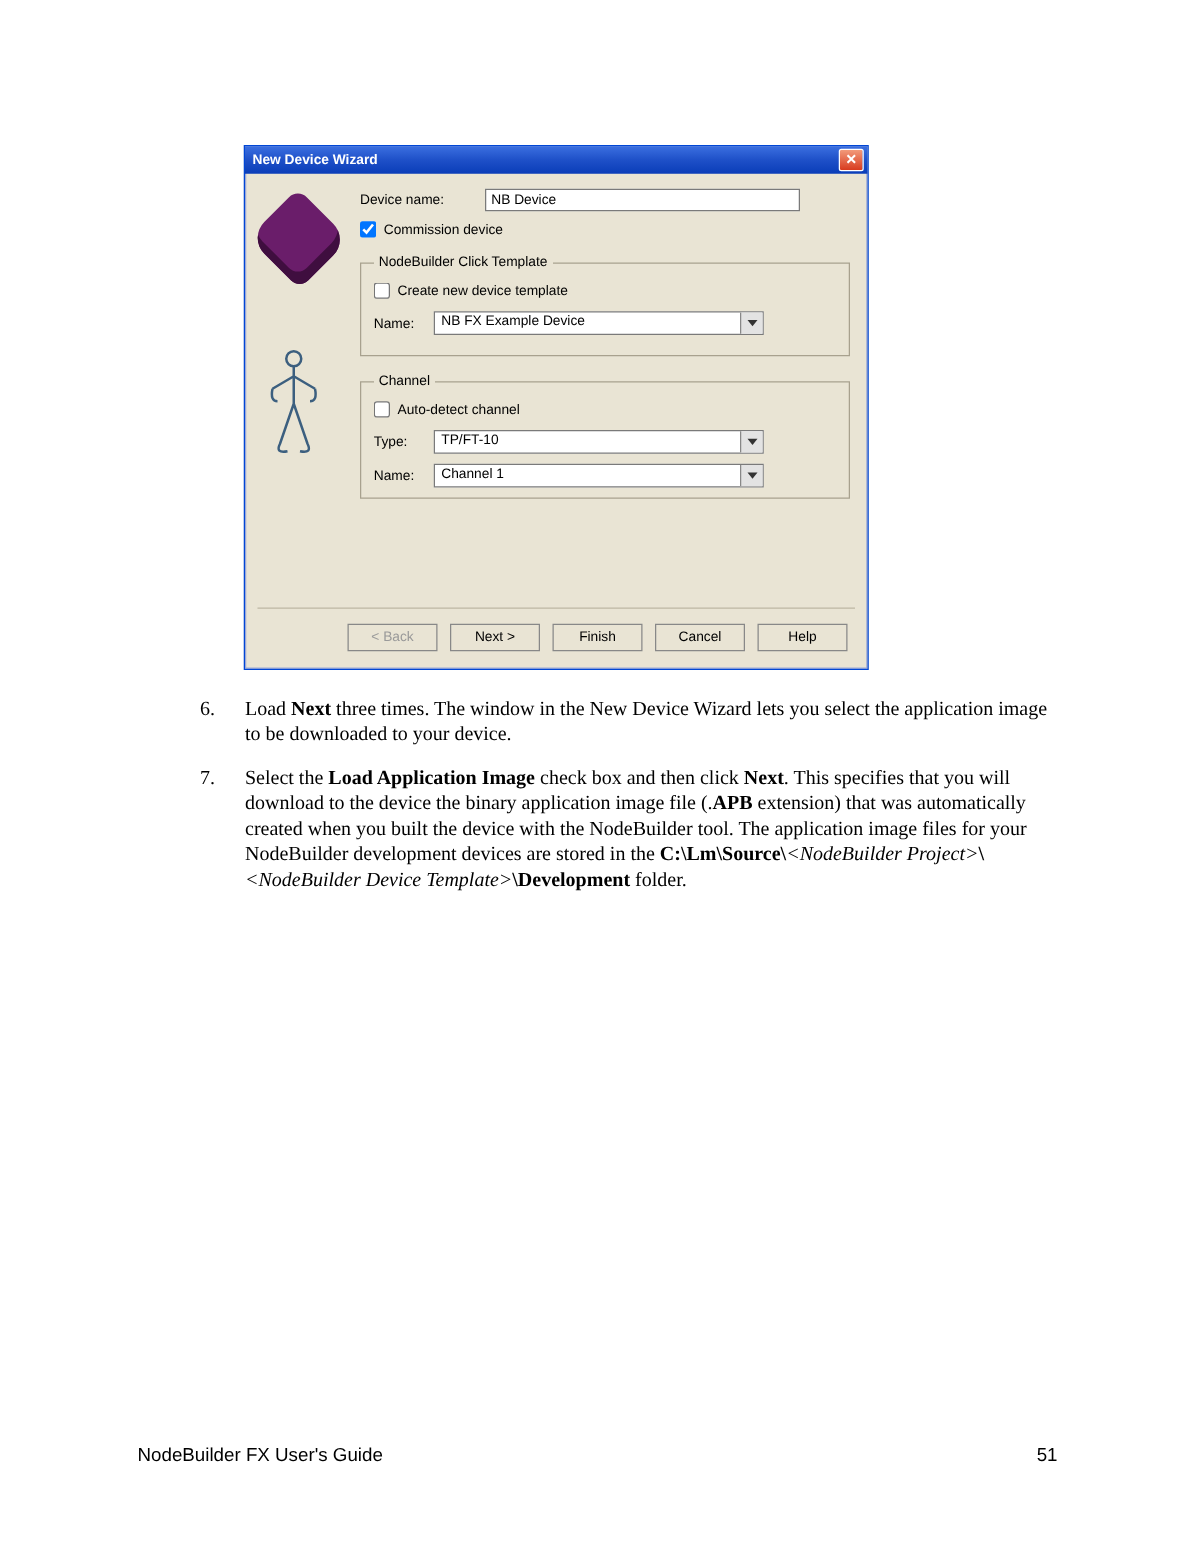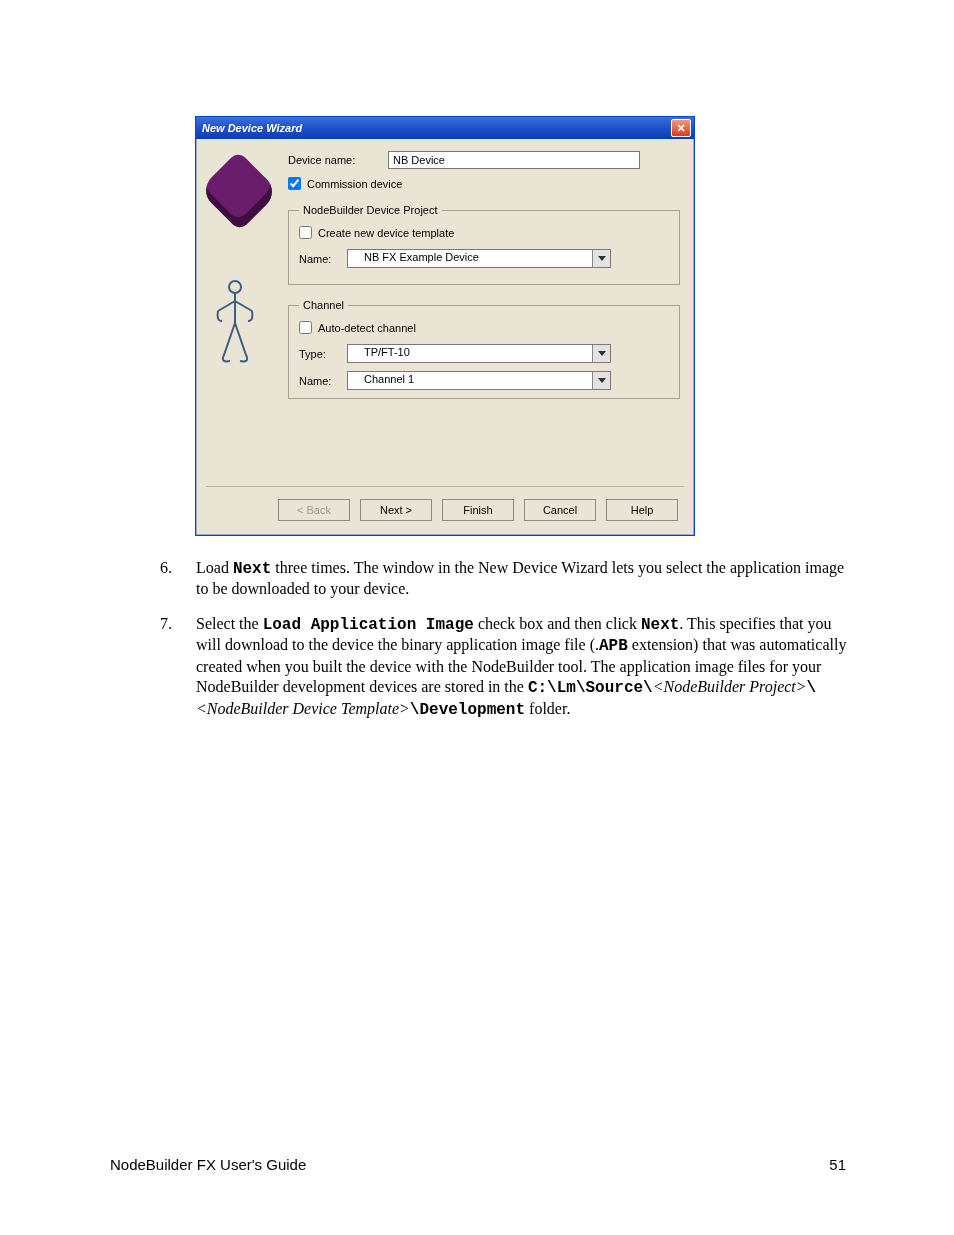--- a/index.html
+++ b/index.html
@@ -33,21 +33,20 @@
     display: flex;
     align-items: center;
     justify-content: space-between;
     padding: 0 3px 0 6px;
   }
   .titlebar .title {
     color: #fff;
     font-family: Tahoma, Arial, sans-serif;
     font-size: 11px;
     font-weight: bold;
-    font-style: italic;
   }
   .closebtn {
     width: 18px; height: 16px;
     background: linear-gradient(to bottom,#f29a7a,#d83b1f);
     border: 1px solid #fff;
     border-radius: 2px;
     display: flex; align-items: center; justify-content: center;
     cursor: pointer;
   }
   .closebtn span { color:#fff; font-family: Arial; font-size:11px; font-weight:bold; line-height:1;}
@@ -115,21 +114,21 @@
   }
   legend { font-size:11px; padding:0 4px;}
   .sel {
     display:flex;
     border:1px solid #7a7a7a;
     background:#fff;
     height:19px;
     width:264px;
     box-sizing:border-box;
   }
-  .sel .selval { flex:1; padding:1px 16px; font-size:11px;}
+  .sel .selval { flex:1; padding:1px 5px; font-size:11px;}
   .sel .selbtn {
     width:17px; background:#e3e3e3; border-left:1px solid #888;
     display:flex; align-items:center; justify-content:center;
   }
   .sel .selbtn span {
     border-left:4px solid transparent; border-right:4px solid transparent;
     border-top:5px solid #333;
   }
   .hr {
     position:absolute; left:10px; right:10px; bottom:48px;
@@ -154,21 +153,21 @@
     position:absolute;
     left:160px; top:558px;
     width:688px;
     font-size:16px;
     line-height:1.28;
   }
   .instr ol { margin:0; padding:0; list-style:none; }
   .instr li { display:flex; margin-bottom:14px; }
   .instr .num { width:36px; flex:none;}
   .instr .txtblock { flex:1; }
-  .instr b { font-weight:bold;font-family:Liberation Mono, monospace; }
+  .instr b { font-weight:bold; }
   .footer {
     position:absolute;
     left:110px; right:108px; bottom:62px;
     display:flex; justify-content:space-between;
     font-family: Arial, Helvetica, sans-serif;
     font-size:15px;
     margin-top:36px;
   }
 </style>
 </head>
@@ -198,21 +197,21 @@
         <div class="row">
           <span class="lbl">Device name:</span>
           <input class="txt wide" value="NB Device" style="">
         </div>
         <label class="chk">
           <input type="checkbox" checked="" style="">
           <span>Commission device</span>
         </label>
 
         <fieldset>
-          <legend>NodeBuilder Device Project</legend>
+          <legend>NodeBuilder Click Template</legend>
           <label class="chk">
             <input type="checkbox" style="">
             <span>Create new device template</span>
           </label>
           <div class="row">
             <span style="width:48px">Name:</span>
             <div class="sel">
               <span class="selval">NB FX Example Device</span>
               <span class="selbtn">
                   <span></span>

